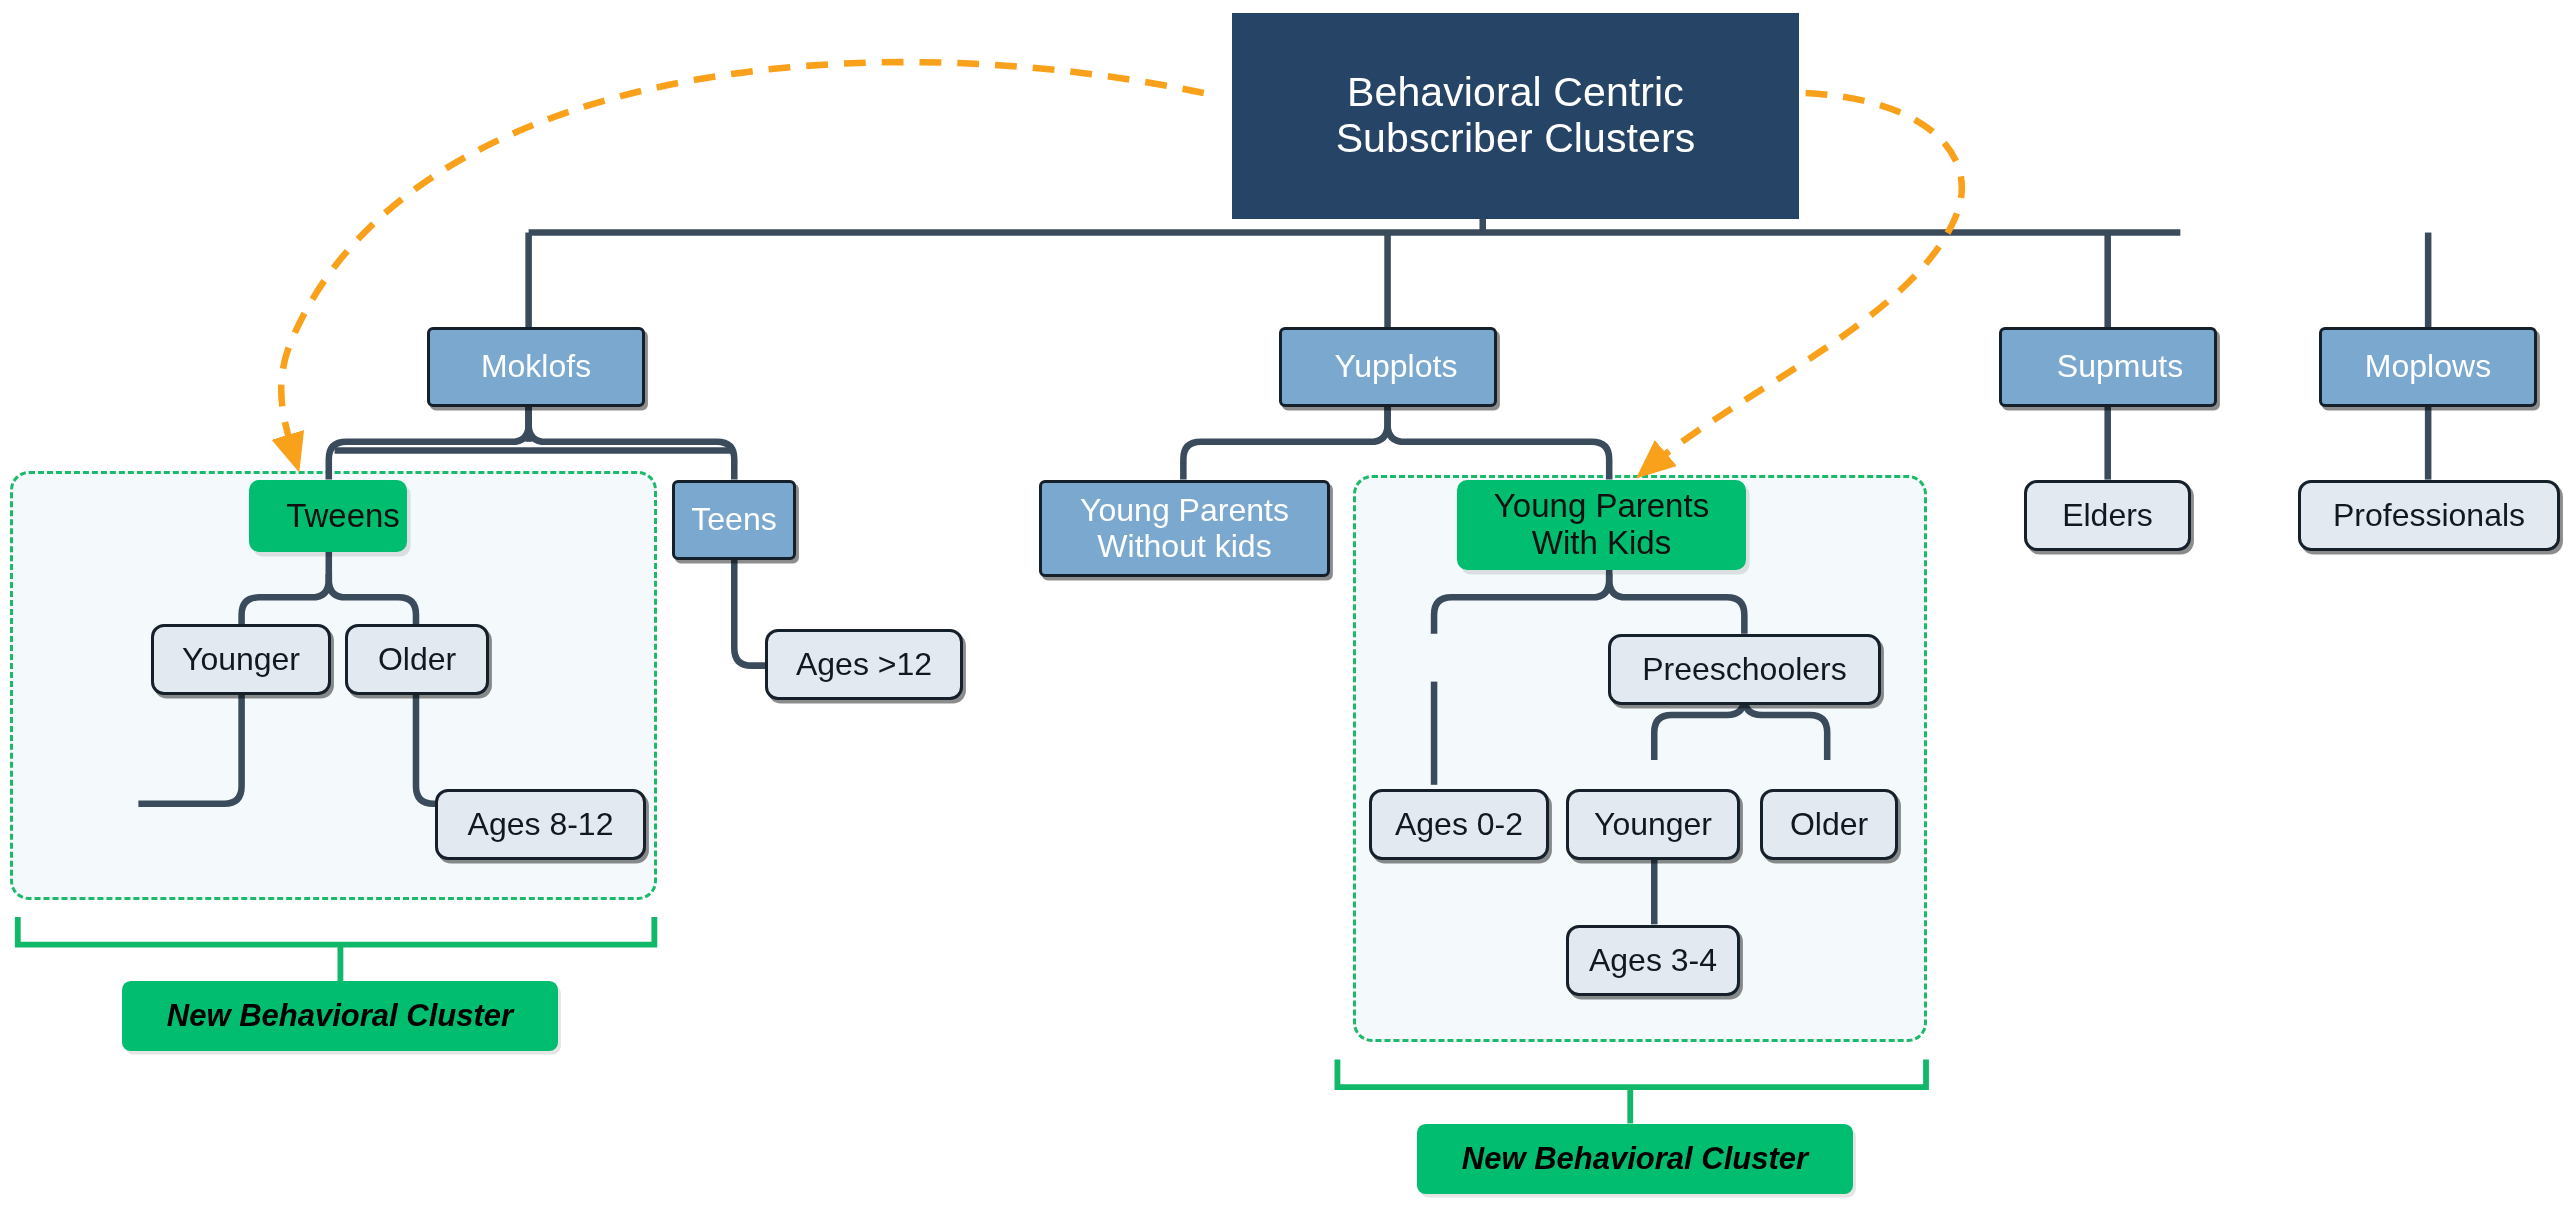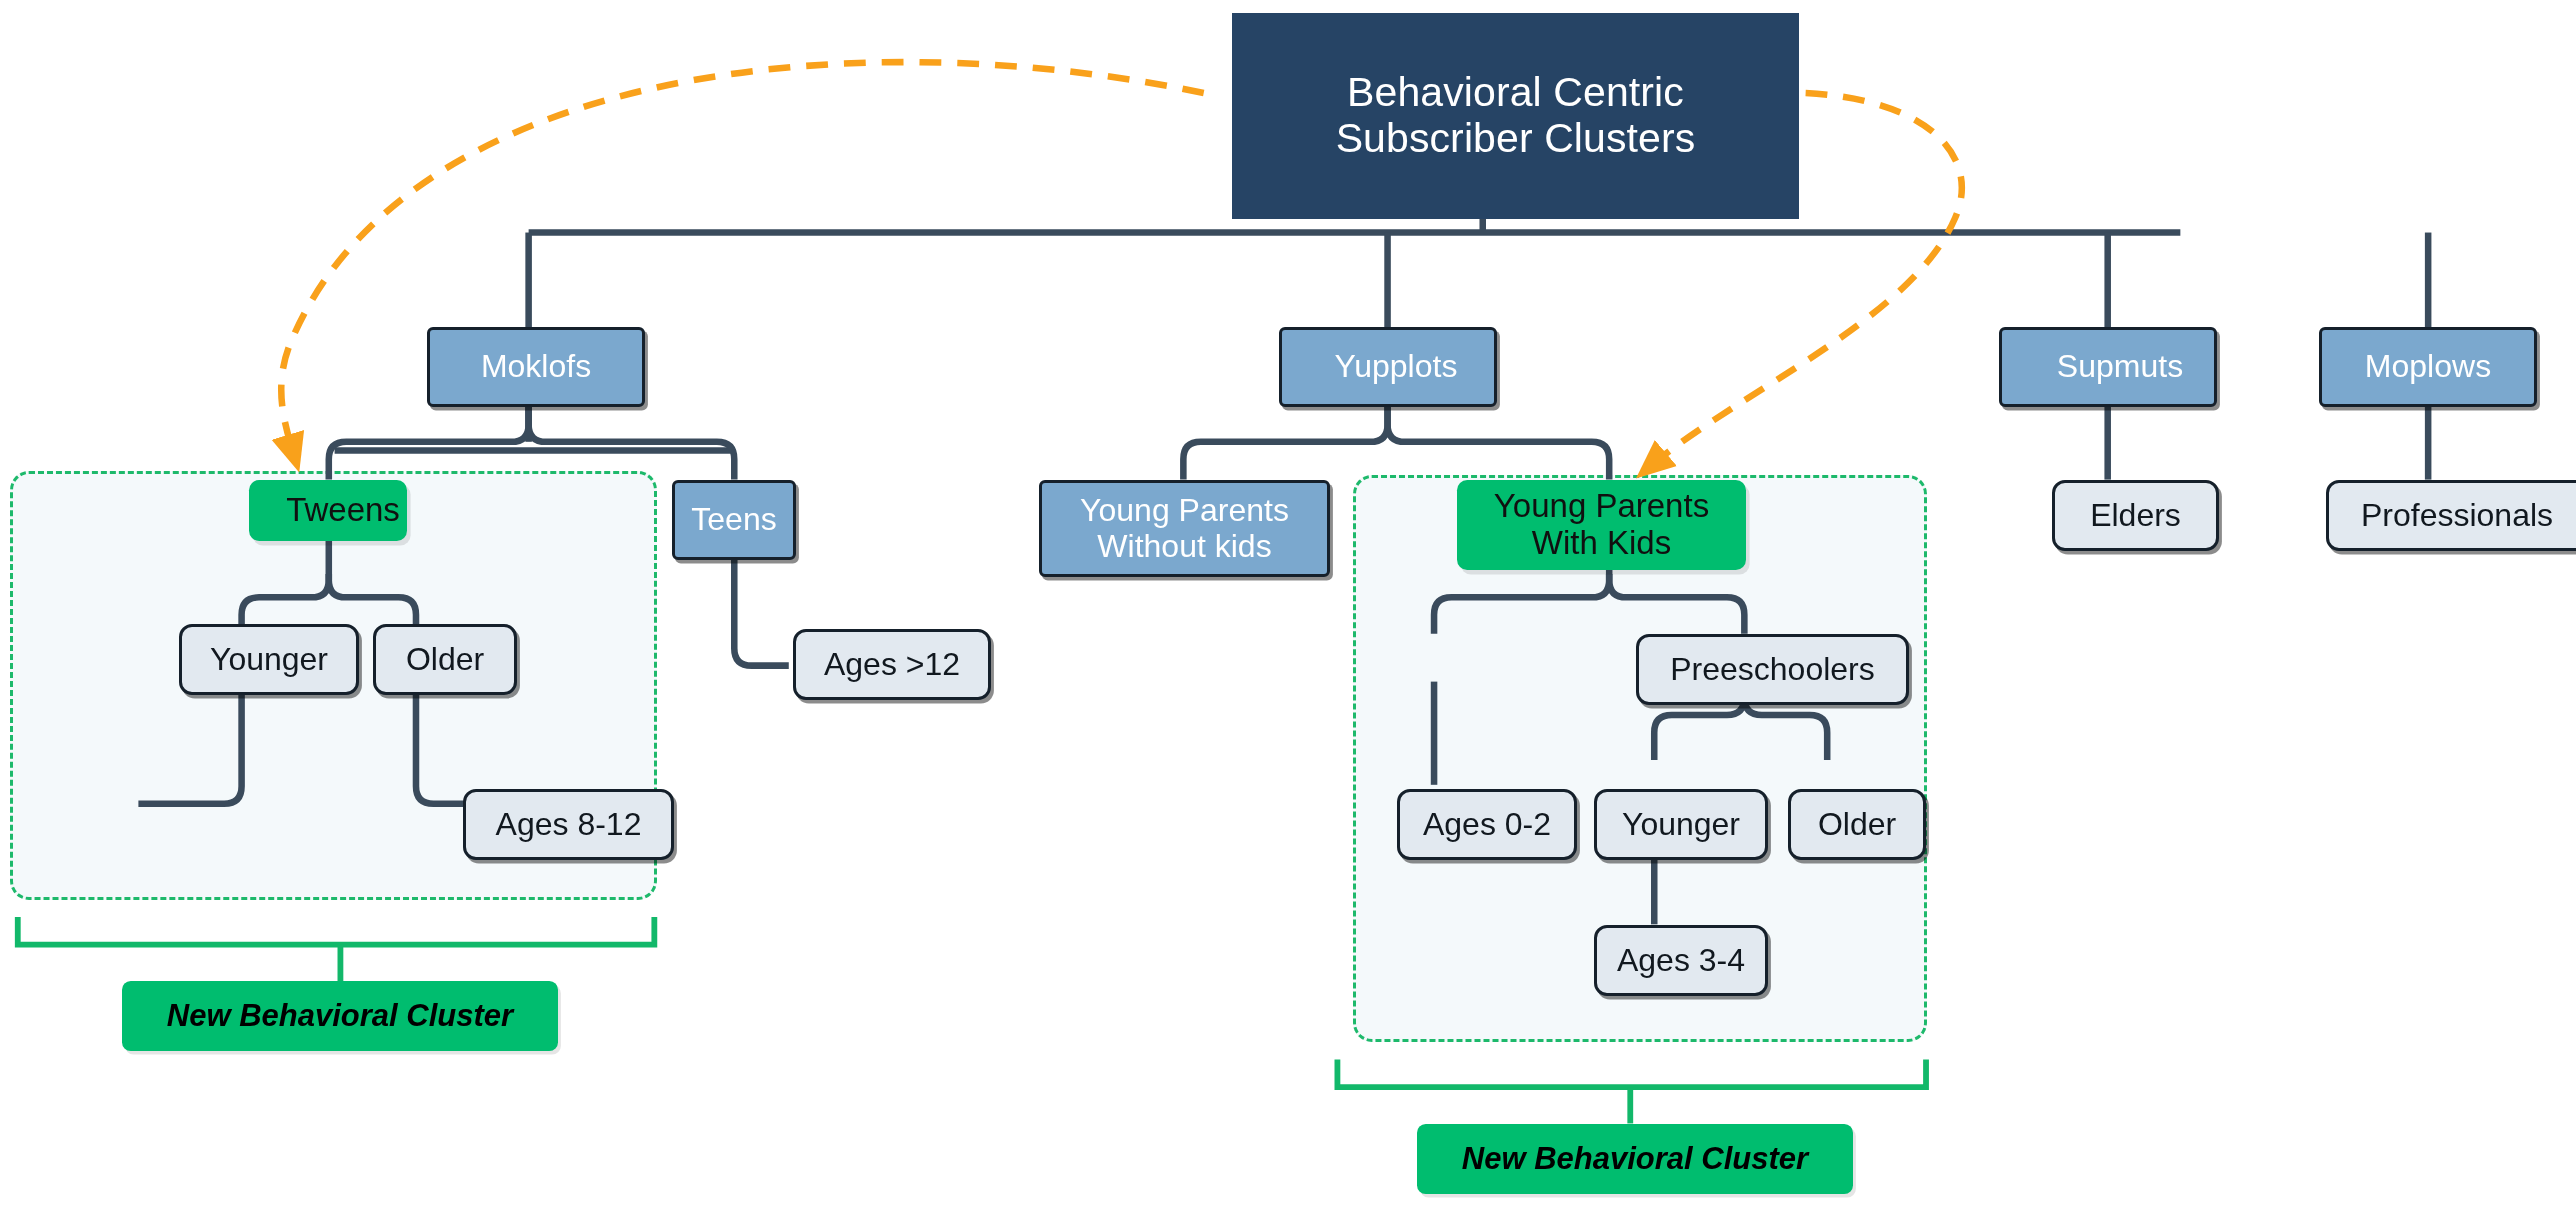--- a/index.html
+++ b/index.html
@@ -20,21 +20,21 @@
           border-radius:6px;font-size:32px;
           box-shadow:2.9px 3.6px 0 rgba(0,0,0,.45);}
 
   
   .n-green{background:#00BD6F;color:#101010;border:none;border-radius:10.2px;
            font-size:33px;box-shadow:3.6px 4.4px 0 rgba(0,0,0,.10);}
 
   
   .n-leaf{background:#e2e9f0;color:#11181f;border:3.6px solid #15202b;
           border-radius:13px;font-size:32px;
-          box-shadow:2.9px 3.6px 0 rgba(0,0,0,.45);margin-left:28px;}
+          box-shadow:2.9px 3.6px 0 rgba(0,0,0,.45);}
 
   
   .cluster{position:absolute;box-sizing:border-box;border:3.6px dashed #1db96b;
            border-radius:19px;background:#f4f9fb;}
 
   
   .tag{position:absolute;box-sizing:border-box;background:#00BD6F;color:#000000;
        border-radius:8.7px;display:flex;align-items:center;justify-content:center;
        font-size:31px;font-style:italic;font-weight:bold;
        box-shadow:2.9px 3.6px 0 rgba(0,0,0,.10);}
@@ -114,21 +114,21 @@
   </svg>
 
   <div class="node n-root" style="left:1204px;top:13px;width:567px;height:206px;">Behavioral Centric
 Subscriber Clusters</div>
 
   <div class="node n-blue" style="left:427px;top:327px;width:218px;height:80px;">Moklofs</div>
   <div class="node n-blue" style="left:1279px;top:327px;width:218px;height:80px;padding-left:16px;">Yupplots</div>
   <div class="node n-blue" style="left:1999px;top:327px;width:218px;height:80px;padding-left:24px;">Supmuts</div>
   <div class="node n-blue" style="left:2319px;top:327px;width:218px;height:80px;">Moplows</div>
 
-  <div class="node n-green" style="left:249px;top:480px;width:158px;height:61px;padding-left:30px;">Tweens</div>
+  <div class="node n-green" style="left:249px;top:480px;width:158px;height:72px;padding-left:30px;">Tweens</div>
   <div class="node n-blue" style="left:672px;top:480px;width:124px;height:80px;">Teens</div>
 
   <div class="node n-leaf" style="left:151px;top:624px;width:180px;height:71px;">Younger</div>
   <div class="node n-leaf" style="left:345px;top:624px;width:144px;height:71px;">Older</div>
 
   <div class="node n-leaf" style="left:435px;top:789px;width:211px;height:71px;">Ages 8-12</div>
 
   <div class="node n-leaf" style="left:765px;top:629px;width:198px;height:71px;">Ages &gt;12</div>
 
   <div class="node n-blue" style="left:1039px;top:480px;width:291px;height:97px;">Young Parents

